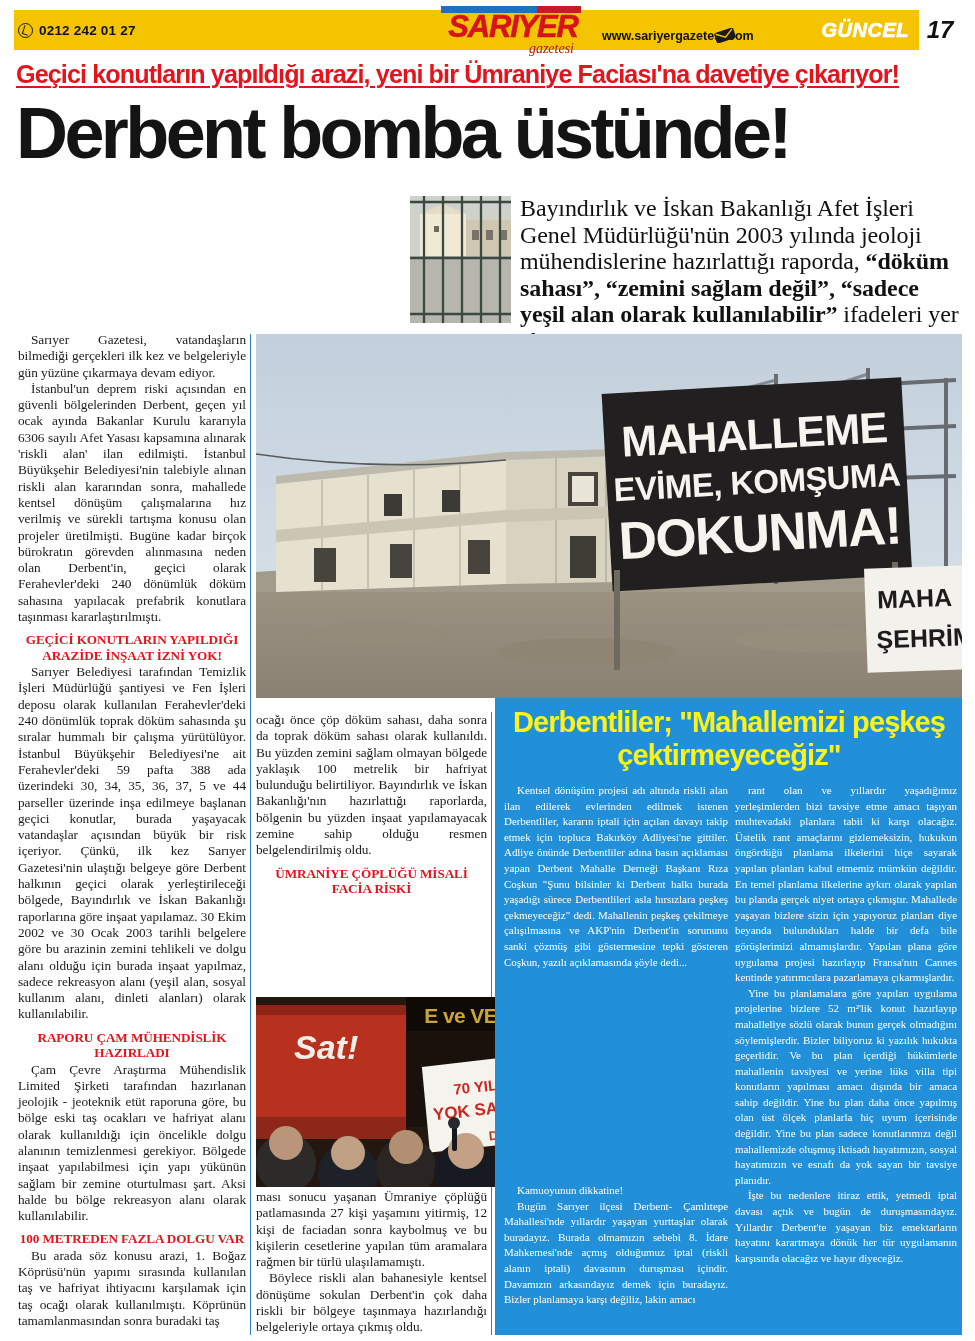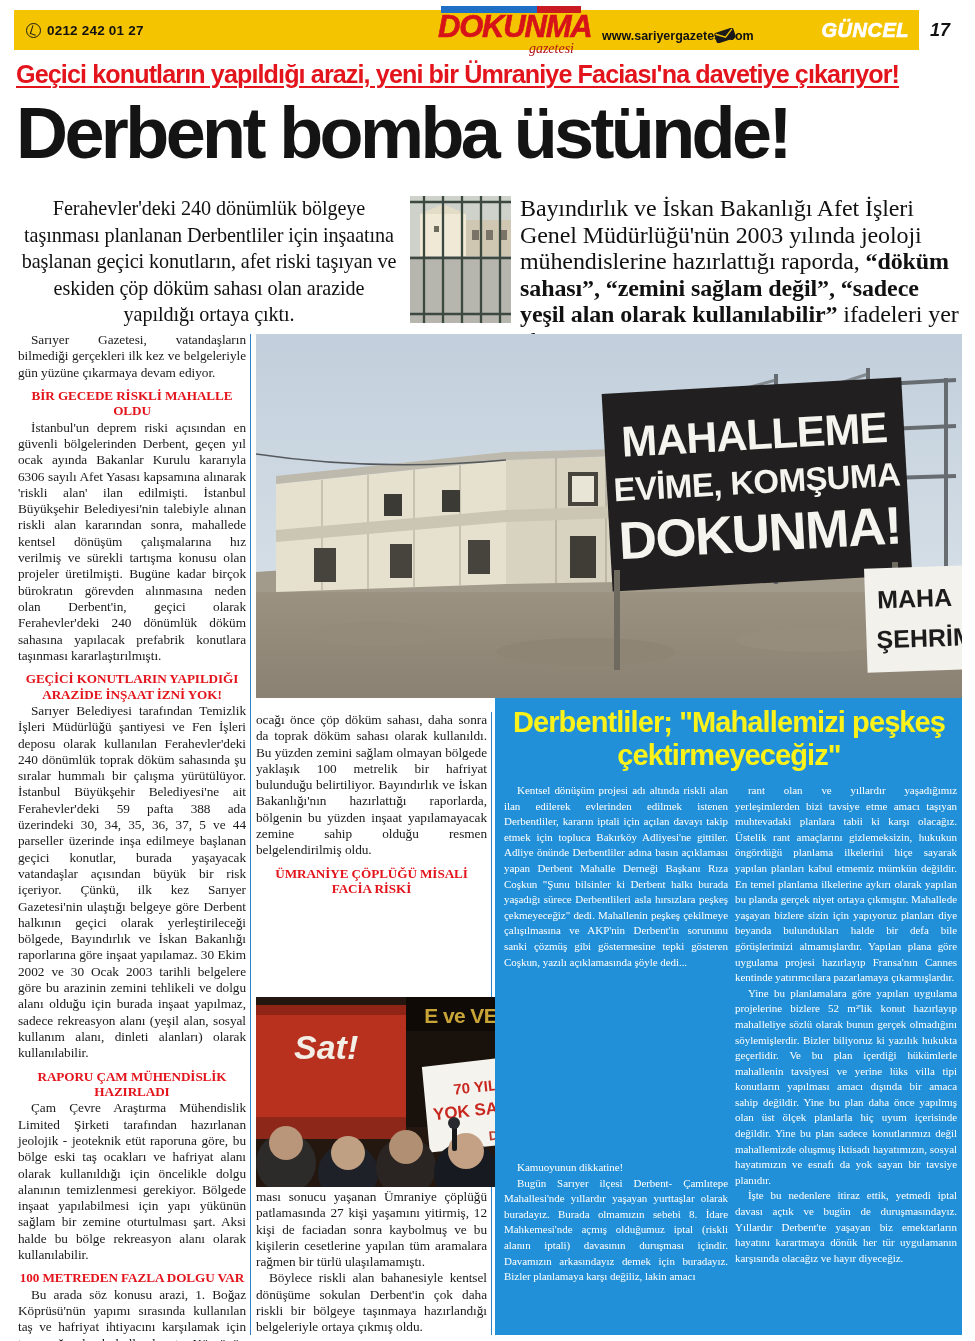--- a/index.html
+++ b/index.html
@@ -24,21 +24,21 @@
   .masthead {
     position: absolute;
     left: 14px; top: 10px;
     width: 947px; height: 40px;
     background: #f5c400;
     display: flex;
     align-items: center;
   }
   .phone-block {
     display: flex; align-items: center;
-    margin-left: 12px; gap: 6px;
+    margin-left: 4px; gap: 6px;
   }
   .phone-icon {
     width: 15px; height: 15px;
     border: 1.6px solid #1a1a1a;
     border-radius: 50%;
     position: relative;
     flex: 0 0 auto;
   }
   .phone-icon::after {
     content: "";
@@ -122,21 +122,21 @@
     -webkit-text-stroke: .7px #ffffff;
   }
   .pagenum {
     position: absolute;
     right: 0; top: 0;
     width: 42px; height: 40px;
     background: #ffffff;
     display: flex; align-items: center; justify-content: center;
     font-family: "Liberation Sans", sans-serif;
     font-weight: bold; font-style: italic;
-    font-size: 18px;
+    font-size: 24px;
     color: #111;
   }
 
   
   .kicker {
     position: absolute;
     left: 16px; top: 60px;
     width: 945px;
     font-family: "Liberation Sans", sans-serif;
     font-weight: bold;
@@ -266,21 +266,21 @@
     position: absolute;
     font-family: "Liberation Serif", serif;
     font-size: 11px;
     line-height: 15.6px;
     text-align: justify;
     color: #ffffff;
     letter-spacing: -0.05px;
   }
   .blue-col p { text-indent: 13px; }
   #bcolL  { left: 9px;   top: 85px;  width: 224px; }
-  #bcolL2 { left: 9px;   top: 462px; width: 224px; }
+  #bcolL2 { left: 9px;   top: 485px; width: 224px; }
   #bcolR  { left: 240px; top: 85px;  width: 222px; }
 
   
   .bottom-photo {
     position: absolute;
     left: 256px; top: 997px;
     width: 449px; height: 190px;
     overflow: hidden;
     background: #2b1a14;
   }
@@ -294,42 +294,41 @@
 <div class="page">
 
   <div class="masthead">
     <div class="phone-block">
       <span class="phone-icon"></span>
       <span class="phone-num">0212 242 01 27</span>
     </div>
 
     <div class="logo-wrap">
       <div class="logo-bar"></div>
-      <div class="logo-main">DOKUNMA</div>
+      <div class="logo-main">SARIYER</div>
       <div class="logo-sub">gazetesi</div>
     </div>
 
     <div class="web-url">www.sariyergazetesi.com</div>
 
     <svg class="mail-icon" viewBox="0 0 22 15">
       <g transform="rotate(-18 11 7.5)">
         <rect x="1" y="2" width="20" height="11" rx="2.2" fill="#1a1a1a"></rect>
         <path d="M2.4 3.4 L11 9.2 L19.6 3.4" stroke="#f5c400" stroke-width="1.4" fill="none"></path>
       </g>
     </svg>
 
     <div class="guncel">GÜNCEL</div>
     <div class="pagenum">17</div>
   </div>
 
   <div class="kicker">Geçici konutların yapıldığı arazi, yeni bir Ümraniye Faciası'na davetiye çıkarıyor!</div>
 
   <h1 class="headline">Derbent bomba üstünde!</h1>
 
-  <div class="intro-left">Ferahevler'deki 240 dönümlük bölgeye taşınması planlanan Derbentliler için inşaatına başlanan geçici konutların, afet riski taşıyan ve eskiden çöp döküm sahası olan arazide yapıldığı ortaya çıktı.</div>
 
   <div class="intro-photo">
     <svg class="ph-svg" viewBox="0 0 101 127" preserveAspectRatio="xMidYMid slice">
       <rect width="101" height="127" fill="#c9ccc4"></rect>
       <rect x="0" y="0" width="101" height="70" fill="#cfd2cb"></rect>
       <rect x="10" y="18" width="46" height="42" fill="#efe9d6"></rect>
       <polygon points="10,18 33,8 56,18" fill="#e3dcc6"></polygon>
       <rect x="56" y="24" width="45" height="36" fill="#cfc7b2"></rect>
       <rect x="24" y="30" width="5" height="6" fill="#6e6a5c"></rect>
       <rect x="62" y="34" width="7" height="10" fill="#7a7468"></rect>
@@ -438,21 +437,20 @@
         <text x="620" y="312" font-family="Liberation Sans, sans-serif" font-weight="bold" font-size="25" fill="#1c1c1c">ŞEHRİMİ</text>
       </g>
     </svg>
   </div>
 
   <div class="vline v1"></div>
   <div class="vline v2"></div>
 
   <div class="col" id="col1">
     <p>Sarıyer Gazetesi, vatandaşların bilmediği gerçekleri ilk kez ve belgeleriyle gün yüzüne çıkarmaya devam ediyor.</p>
-    <div class="sec-head">BİR GECEDE RİSKLİ MAHALLE OLDU</div>
     <p>İstanbul'un deprem riski açısından en güvenli bölgelerinden Derbent, geçen yıl ocak ayında Bakanlar Kurulu kararıyla 6306 sayılı Afet Yasası kapsamına alınarak 'riskli alan' ilan edilmişti. İstanbul Büyükşehir Belediyesi'nin talebiyle alınan riskli alan kararından sonra, mahallede kentsel dönüşüm çalışmalarına hız verilmiş ve sürekli tartışma konusu olan projeler üretilmişti. Bugüne kadar birçok bürokratın görevden alınmasına neden olan Derbent'in, geçici olarak Ferahevler'deki 240 dönümlük döküm sahasına yapılacak prefabrik konutlara taşınması kararlaştırılmıştı.</p>
     <div class="sec-head">GEÇİCİ KONUTLARIN YAPILDIĞI ARAZİDE İNŞAAT İZNİ YOK!</div>
     <p>Sarıyer Belediyesi tarafından Temizlik İşleri Müdürlüğü şantiyesi ve Fen İşleri deposu olarak kullanılan Ferahevler'deki 240 dönümlük toprak döküm sahasında şu sıralar hummalı bir çalışma yürütülüyor. İstanbul Büyükşehir Belediyesi'ne ait Ferahevler'deki 59 pafta 388 ada üzerindeki 30, 34, 35, 36, 37, 5 ve 44 parseller üzerinde inşa edilmeye başlanan geçici konutlar, burada yaşayacak vatandaşlar açısından büyük bir risk içeriyor. Çünkü, ilk kez Sarıyer Gazetesi'nin ulaştığı belgeye göre Derbent halkının geçici olarak yerleştirileceği bölgede, Bayındırlık ve İskan Bakanlığı raporlarına göre inşaat yapılamaz. 30 Ekim 2002 ve 30 Ocak 2003 tarihli belgelere göre bu arazinin zemini tehlikeli ve dolgu alanı olduğu için burada inşaat yapılmaz, sadece rekreasyon alanı (yeşil alan, sosyal kullanım alanı, dinleti alanları) olarak kullanılabilir.</p>
     <div class="sec-head">RAPORU ÇAM MÜHENDİSLİK HAZIRLADI</div>
     <p>Çam Çevre Araştırma Mühendislik Limited Şirketi tarafından hazırlanan jeolojik - jeoteknik etüt raporuna göre, bu bölge eski taş ocakları ve hafriyat alanı olarak kullanıldığı için öncelikle dolgu alanının temizlenmesi gerekiyor. Bölgede inşaat yapılabilmesi için yapı yükünün sağlam bir zemine oturtulması şart. Aksi halde bu bölge rekreasyon alanı olarak kullanılabilir.</p>
     <div class="sec-head">100 METREDEN FAZLA DOLGU VAR</div>
     <p>Bu arada söz konusu arazi, 1. Boğaz Köprüsü'nün yapımı sırasında kullanılan taş ve hafriyat ihtiyacını karşılamak için taş ocağı olarak kullanılmıştı. Köprünün tamamlanmasından sonra buradaki taş</p>
   </div>
 
   <div class="col" id="col2">

